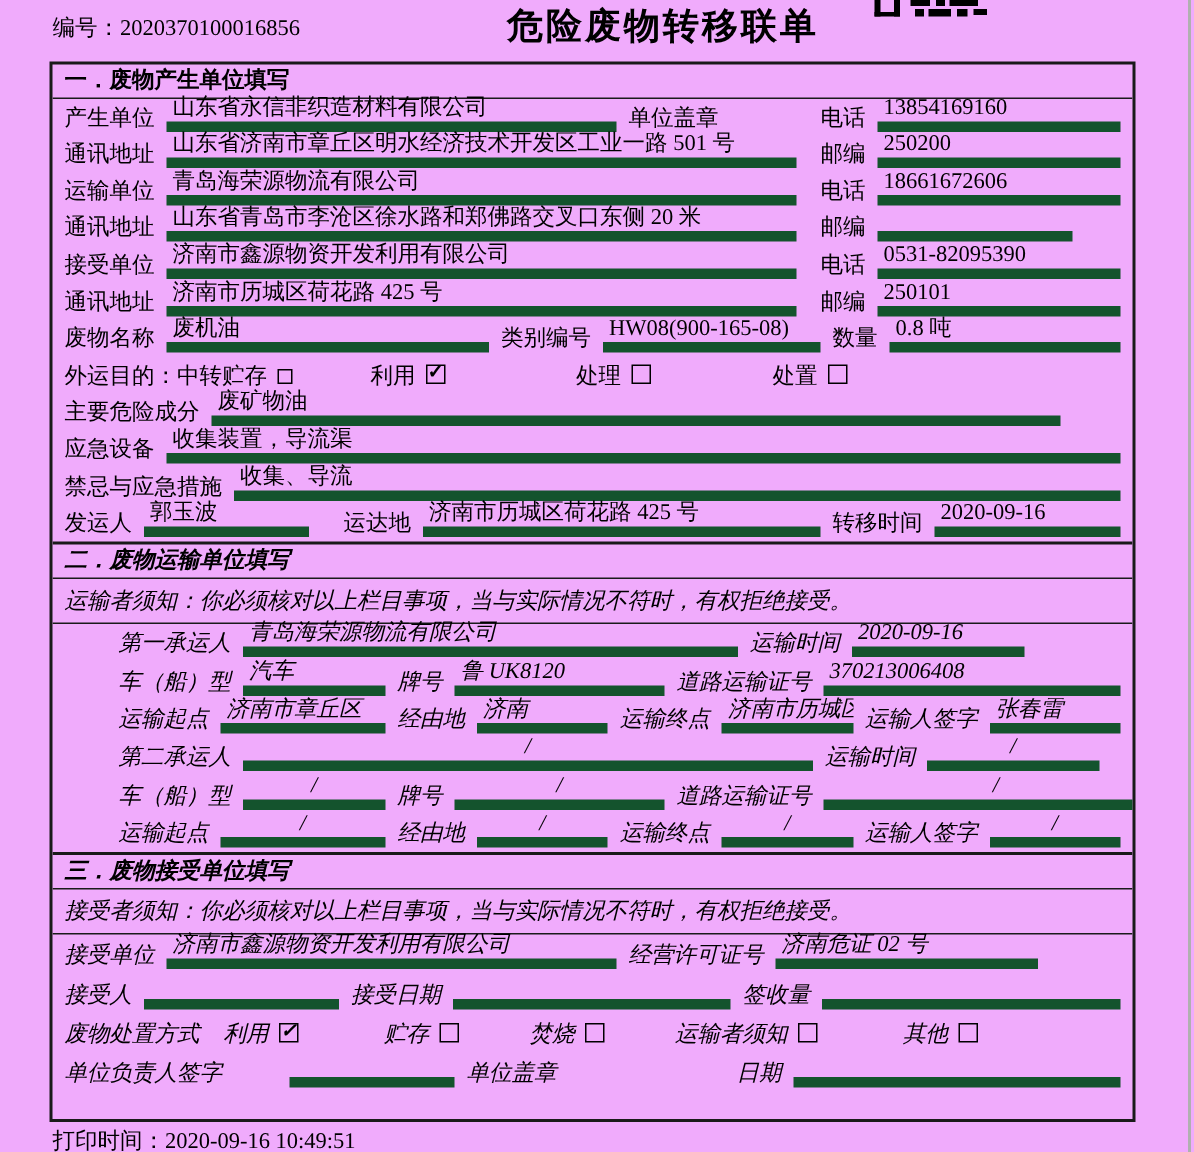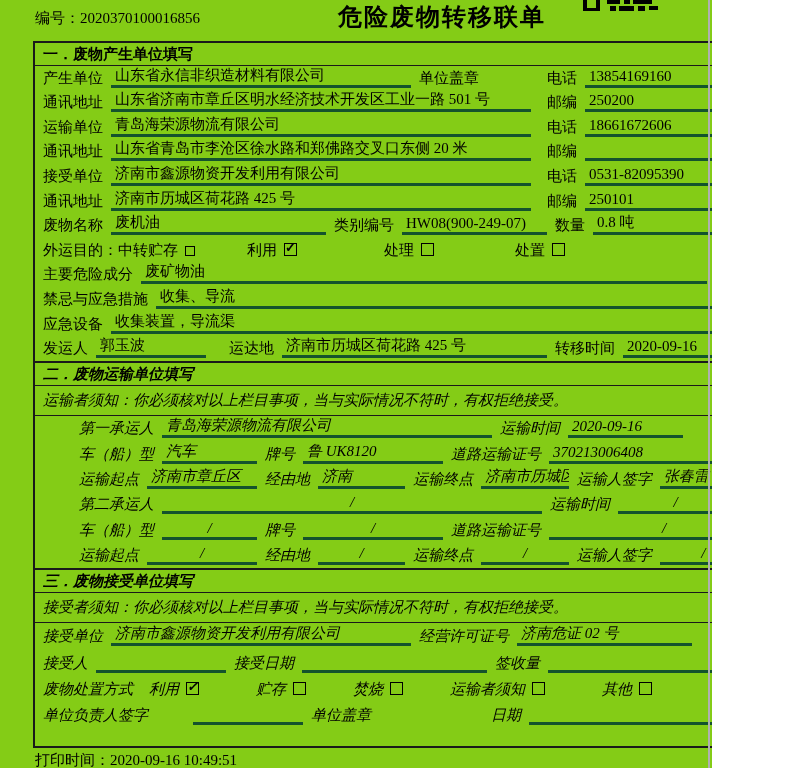--- a/index.html
+++ b/index.html
@@ -1,38 +1,38 @@
 <!DOCTYPE html>
 <html><head>
 <meta charset="utf-8">
 <style>
   html,body { margin:0; padding:0; background:#fff; }
   .doc {
-    position:relative; width:712px; height:768px; background:#84cc16; overflow:hidden;
+    position:relative; width:796px; height:768px; background:#f0abfc; overflow:hidden;
     font-family:"Liberation Serif","DejaVu Serif",serif; font-size:15px; color:#000;
   }
   .page-edge { position:absolute; right:2px; top:0; width:2px; height:768px; background:#b0b0b0; }
   .serial { position:absolute; left:35px; top:9px; white-space:nowrap; }
   .title { position:absolute; left:244px; width:396px; top:1px; text-align:center;
            font-size:24px; font-weight:bold; letter-spacing:2px; white-space:nowrap; }
   .qr { position:absolute; left:583px; top:0; width:80px; height:11px; }
   .qr div { position:absolute; background:#000; }
 
   .form { position:absolute; left:33px; top:41px; width:724px; height:707px;
           border:2px solid #1a1a1a; box-sizing:border-box; display:flex; flex-direction:column; overflow:hidden; }
   section { flex:none; }
   .sec-top { border-top:2px solid #1a1a1a;font-style:italic; }
   .sec-h { height:22px; line-height:22px; font-weight:bold; padding-left:8px;
            border-bottom:1px solid #1a1a1a; white-space:nowrap; }
   .note { height:29px; display:flex; align-items:center; padding-left:8px;
           border-bottom:1px solid #1a1a1a; white-space:nowrap; }
   .row { display:flex; align-items:flex-end; padding:0 8px 3px 8px; position:relative; box-sizing:border-box; }
   .s1 .row { height:24.6px; } .s2 .row { height:25.3px;padding-left:44px; } .s3 .row { height:26.3px; }
   .lbl { flex:none; white-space:nowrap; }
-  .val { border-bottom:3px solid #14532d; margin-left:8px; padding:0 4px; white-space:nowrap;
+  .val { border-bottom:7px solid #14532d; margin-left:8px; padding:0 4px; white-space:nowrap;
          overflow:hidden; box-sizing:border-box; flex:none; min-height:18px; }
   .grow { flex:1 1 auto; }
   .g1 { flex:1 1 30px; width:auto; }
   .ctr { text-align:center; }
   .mr40 { margin-right:40px; } .mr55 { margin-right:55px; } .mr70 { margin-right:70px; }
   .rcol { position:absolute; left:512px; right:8px; bottom:3px; display:flex; align-items:flex-end; }
   .opt { white-space:nowrap; flex:none; }
   .cb { width:11px; height:11px; border:1px solid #000; display:inline-block;
         vertical-align:-1px; margin-left:7px; position:relative; }
   .cb.small { width:8px; height:8px; }
@@ -117,21 +117,21 @@
         <span class="rcol">
           <span class="lbl">邮编</span>
           <span class="val grow">250101</span>
         </span>
       </div>
 
       <div class="row">
         <span class="lbl">废物名称</span>
         <span class="val" style="width:215px">废机油</span>
         <span class="lbl" style="margin-left:8px">类别编号</span>
-        <span class="val" style="width:145px">HW08(900-249-07)</span>
+        <span class="val" style="width:145px">HW08(900-165-08)</span>
         <span class="lbl" style="margin-left:8px">数量</span>
         <span class="val grow">0.8 吨</span>
       </div>
 
 
       <div class="row">
         <span class="lbl">外运目的：</span>
         <span class="opt" style="">
           <span>中转贮存</span><span class="cb small"></span>
         </span>
@@ -145,27 +145,27 @@
           <span>处置</span><span class="cb"></span>
         </span>
       </div>
 
       <div class="row">
         <span class="lbl">主要危险成分</span>
         <span class="val grow mr40">废矿物油</span>
       </div>
 
       <div class="row">
+        <span class="lbl">应急设备</span>
+        <span class="val grow">收集装置，导流渠</span>
+      </div>
+
+      <div class="row">
         <span class="lbl">禁忌与应急措施</span>
         <span class="val grow">收集、导流</span>
-      </div>
-
-      <div class="row">
-        <span class="lbl">应急设备</span>
-        <span class="val grow">收集装置，导流渠</span>
       </div>
 
       <div class="row">
         <span class="lbl">发运人</span>
         <span class="val" style="width:110px">郭玉波</span>
         <span class="lbl" style="margin-left:23px">运达地</span>
         <span class="val" style="width:265px">济南市历城区荷花路 425 号</span>
         <span class="lbl" style="margin-left:8px">转移时间</span>
         <span class="val grow">2020-09-16</span>
       </div>

